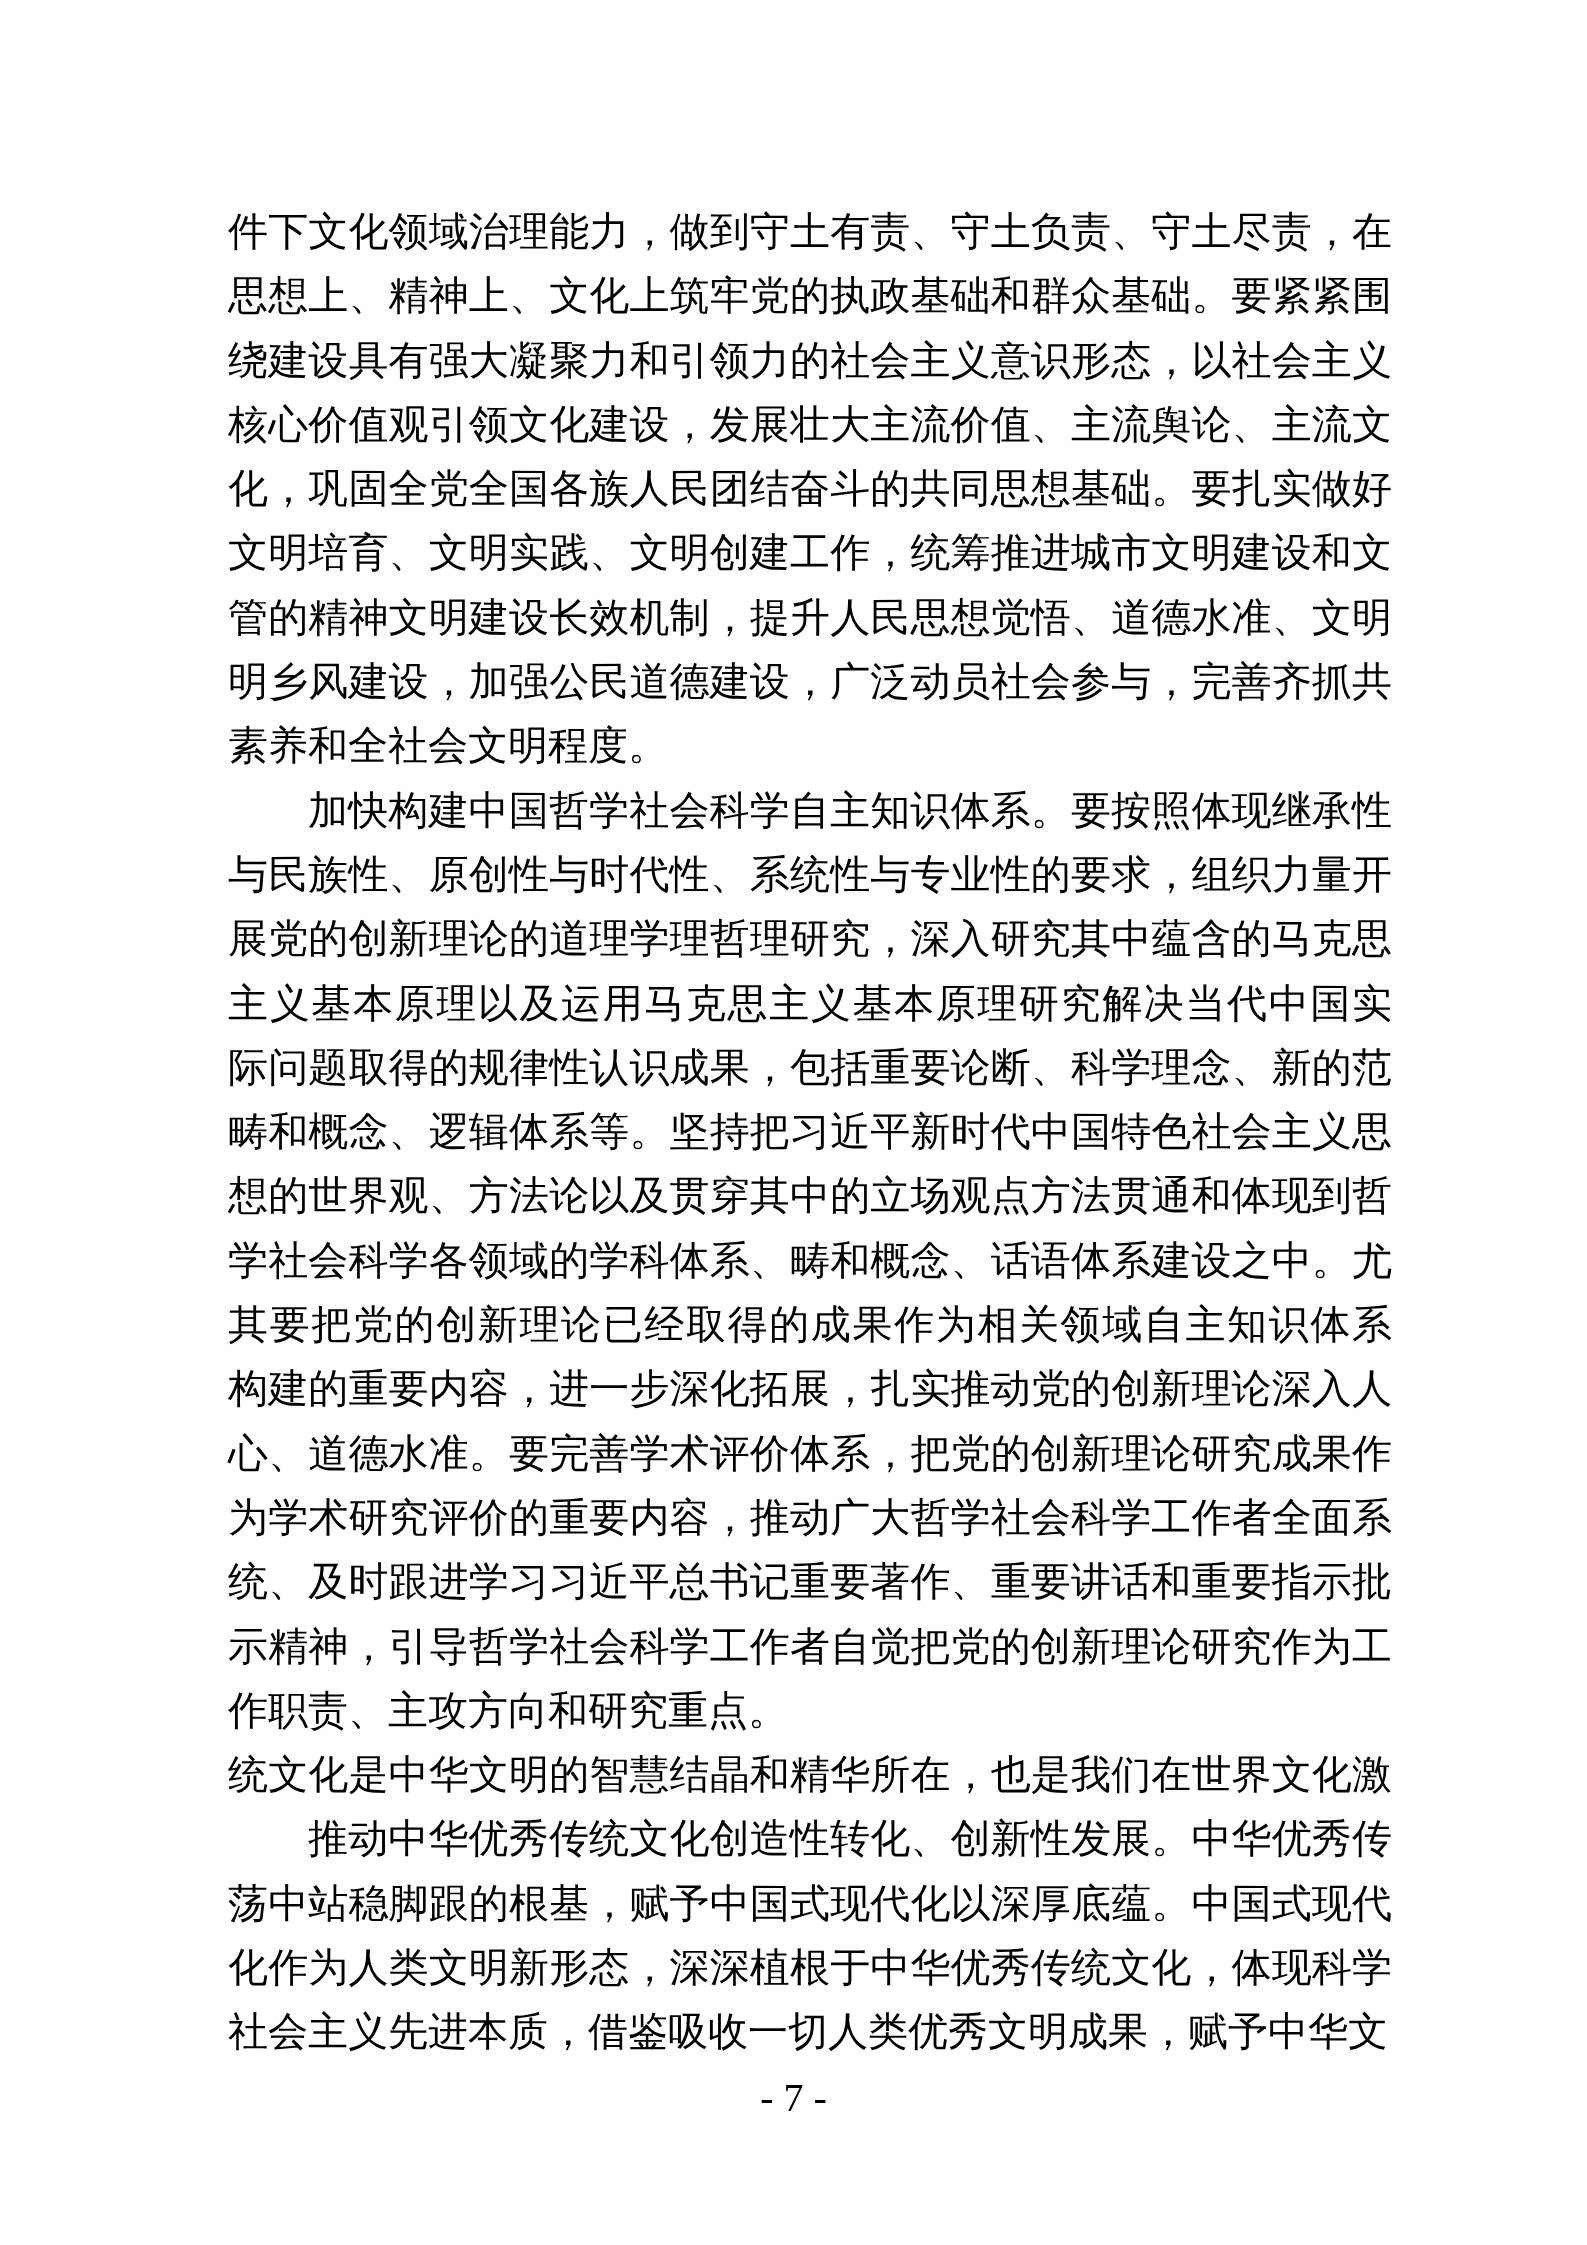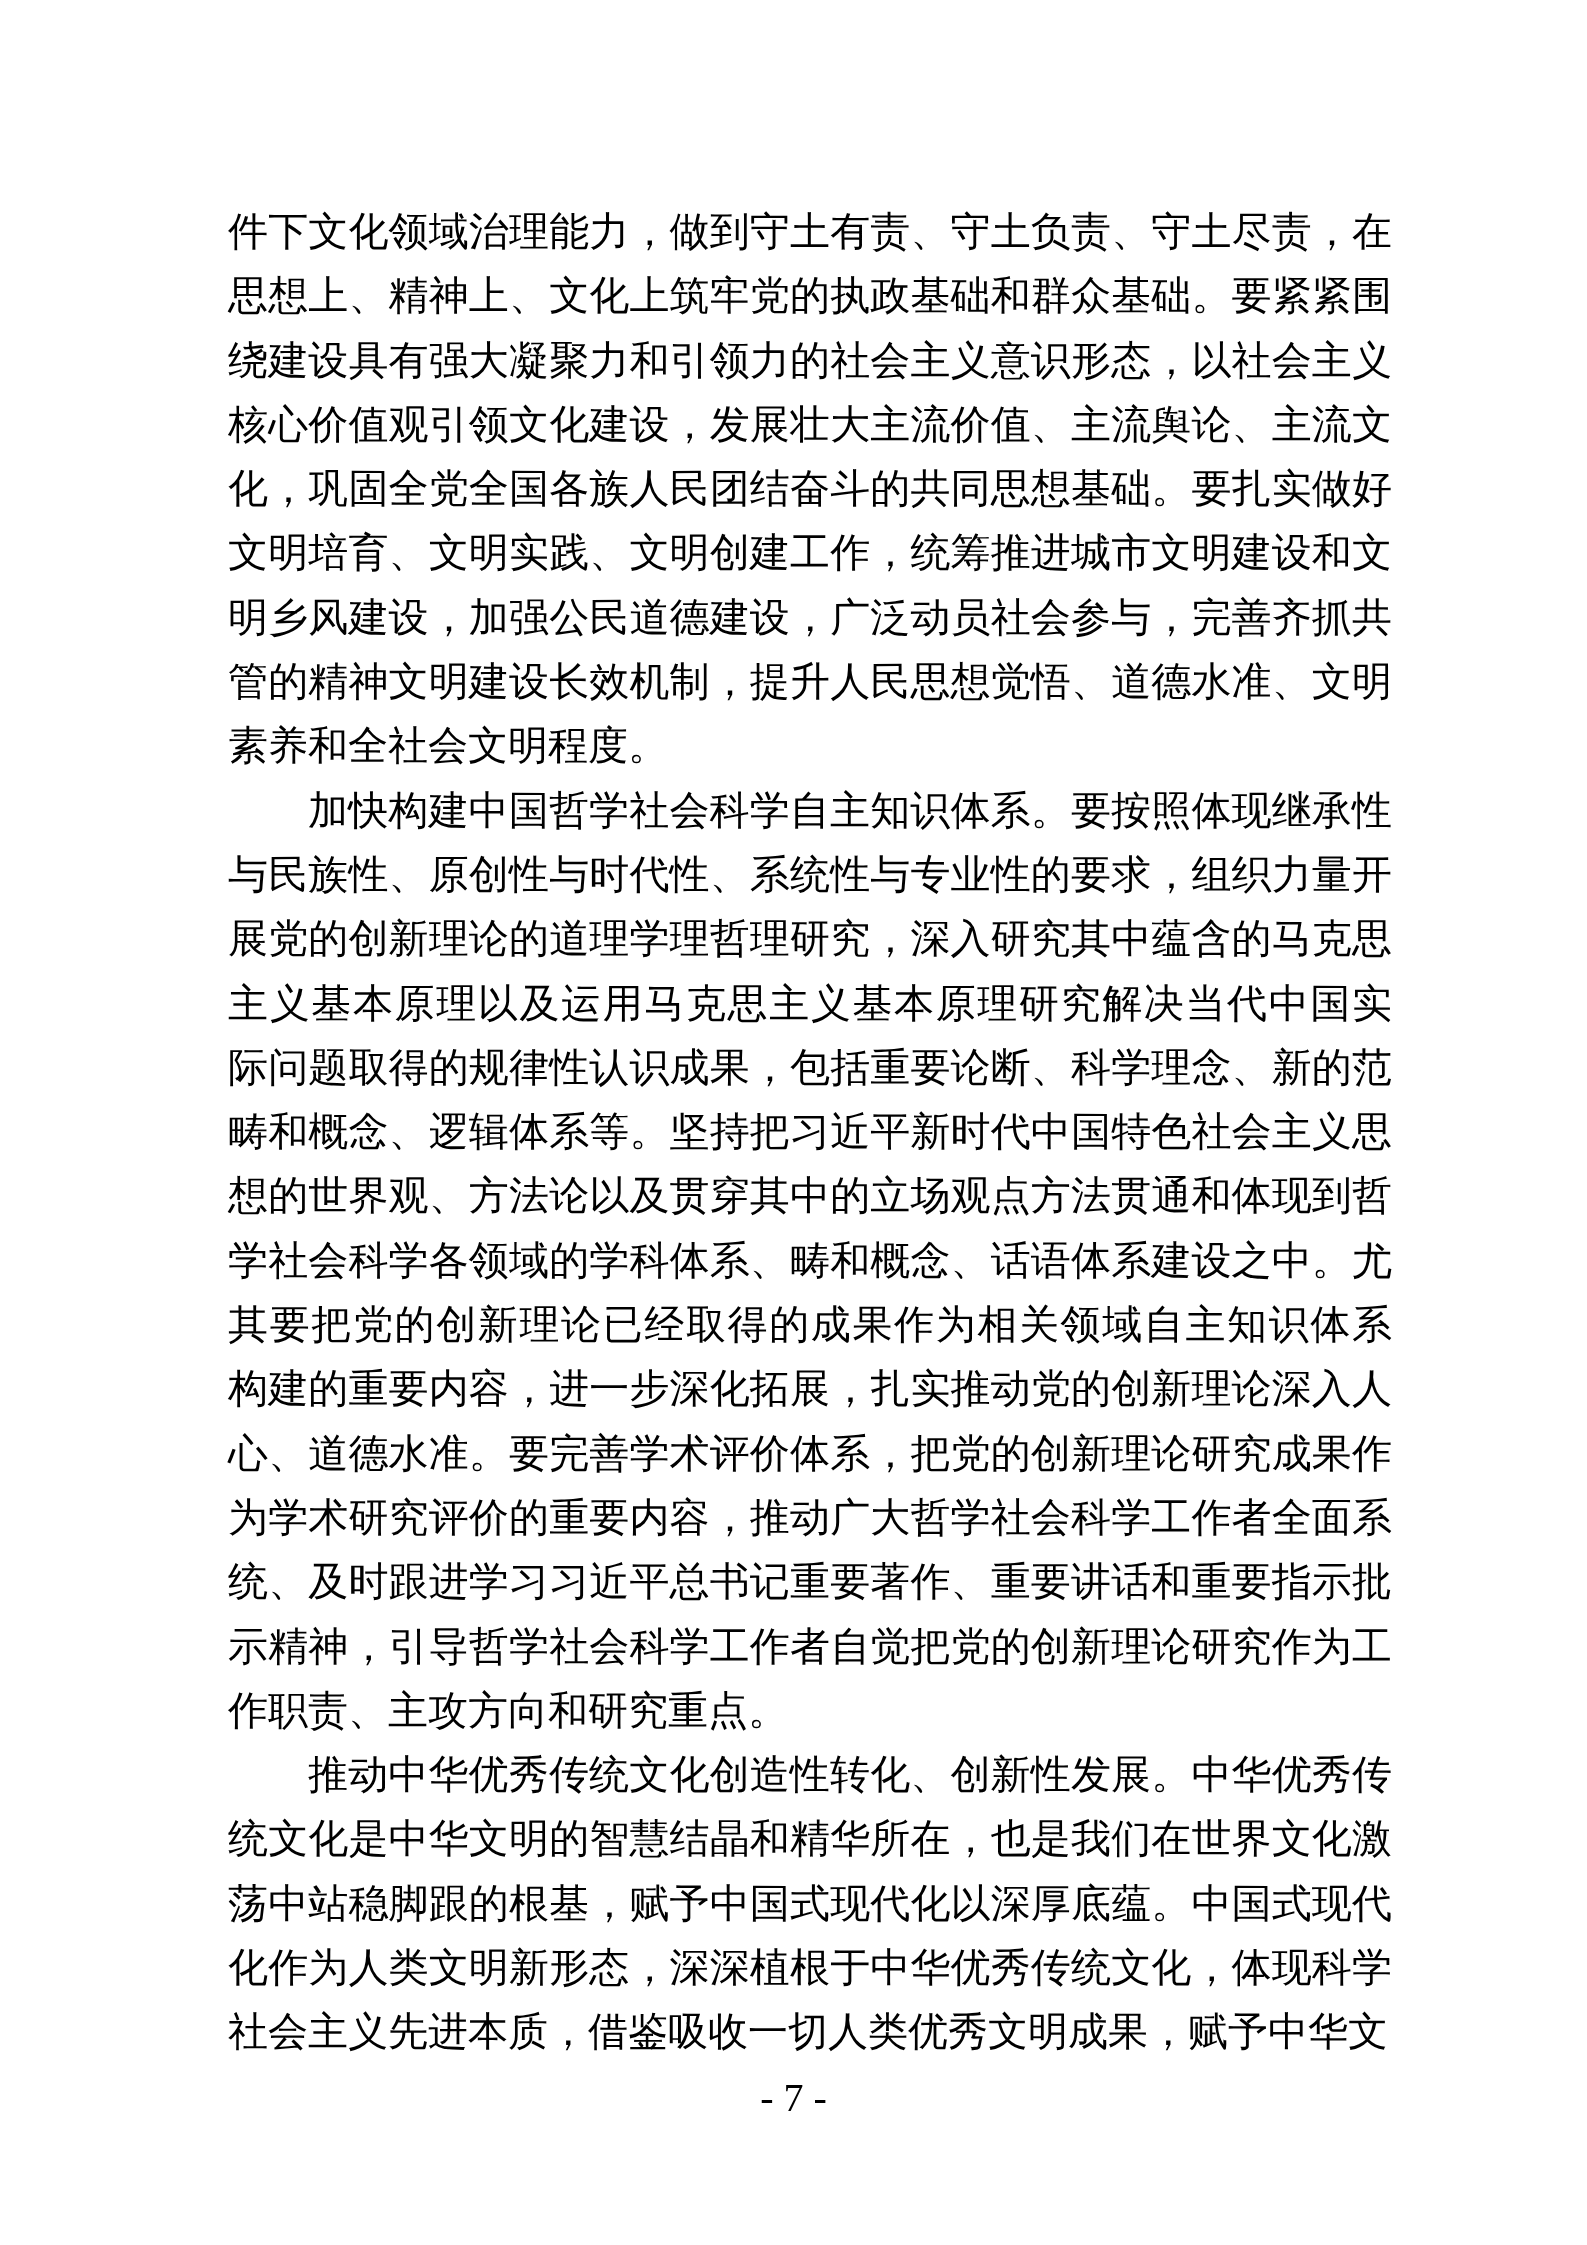--- a/index.html
+++ b/index.html
@@ -59,44 +59,44 @@
 
 <div class="page">
   <div class="text-block" id="text-block">
       <div class="paragraph">
         <div class="line">件下文化领域治理能力，做到守土有责、守土负责、守土尽责，在</div>
         <div class="line">思想上、精神上、文化上筑牢党的执政基础和群众基础。要紧紧围</div>
         <div class="line">绕建设具有强大凝聚力和引领力的社会主义意识形态，以社会主义</div>
         <div class="line">核心价值观引领文化建设，发展壮大主流价值、主流舆论、主流文</div>
         <div class="line">化，巩固全党全国各族人民团结奋斗的共同思想基础。要扎实做好</div>
         <div class="line">文明培育、文明实践、文明创建工作，统筹推进城市文明建设和文</div>
+        <div class="line">管的精神文明建设长效机制，提升人民思想觉悟、道德水准、文明</div>
         <div class="line">明乡风建设，加强公民道德建设，广泛动员社会参与，完善齐抓共</div>
-        <div class="line">管的精神文明建设长效机制，提升人民思想觉悟、道德水准、文明</div>
         <div class="line para-last">素养和全社会文明程度。</div>
       </div>
       <div class="paragraph">
         <div class="line indent">加快构建中国哲学社会科学自主知识体系。要按照体现继承性</div>
         <div class="line">与民族性、原创性与时代性、系统性与专业性的要求，组织力量开</div>
         <div class="line">展党的创新理论的道理学理哲理研究，深入研究其中蕴含的马克思</div>
         <div class="line">主义基本原理以及运用马克思主义基本原理研究解决当代中国实</div>
         <div class="line">际问题取得的规律性认识成果，包括重要论断、科学理念、新的范</div>
         <div class="line">畴和概念、逻辑体系等。坚持把习近平新时代中国特色社会主义思</div>
         <div class="line">想的世界观、方法论以及贯穿其中的立场观点方法贯通和体现到哲</div>
         <div class="line">学社会科学各领域的学科体系、畴和概念、话语体系建设之中。尤</div>
         <div class="line">其要把党的创新理论已经取得的成果作为相关领域自主知识体系</div>
         <div class="line">构建的重要内容，进一步深化拓展，扎实推动党的创新理论深入人</div>
         <div class="line">心、道德水准。要完善学术评价体系，把党的创新理论研究成果作</div>
         <div class="line">为学术研究评价的重要内容，推动广大哲学社会科学工作者全面系</div>
         <div class="line">统、及时跟进学习习近平总书记重要著作、重要讲话和重要指示批</div>
         <div class="line">示精神，引导哲学社会科学工作者自觉把党的创新理论研究作为工</div>
         <div class="line para-last">作职责、主攻方向和研究重点。</div>
       </div>
       <div class="paragraph">
+        <div class="line">统文化是中华文明的智慧结晶和精华所在，也是我们在世界文化激</div>
         <div class="line indent">推动中华优秀传统文化创造性转化、创新性发展。中华优秀传</div>
-        <div class="line">统文化是中华文明的智慧结晶和精华所在，也是我们在世界文化激</div>
         <div class="line">荡中站稳脚跟的根基，赋予中国式现代化以深厚底蕴。中国式现代</div>
         <div class="line">化作为人类文明新形态，深深植根于中华优秀传统文化，体现科学</div>
         <div class="line para-last">社会主义先进本质，借鉴吸收一切人类优秀文明成果，赋予中华文</div>
       </div>
     </div>
   <div class="footer">
     <span>- 7 -</span>
   </div>
 </div>
 

